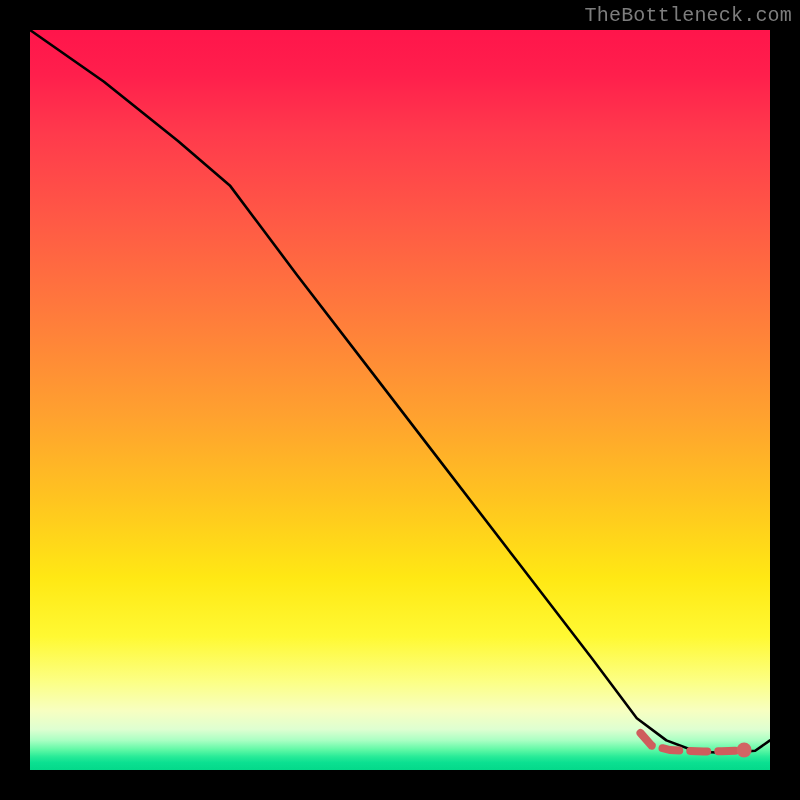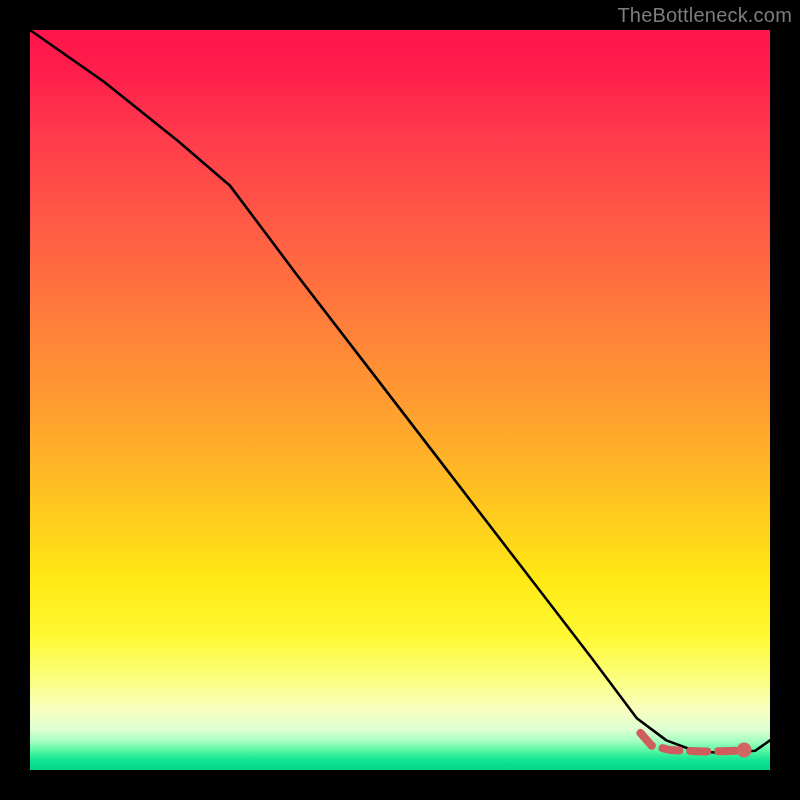--- a/index.html
+++ b/index.html
@@ -9,20 +9,21 @@
     height: 800px;
     background: #000000;
     overflow: hidden;
     font-family: Arial, Helvetica, sans-serif;
   }
   .stage {
     position: relative;
     width: 800px;
     height: 800px;
     background: #000000;
+    font-family: Liberation Mono, monospace;
   }
   .plot-area {
     position: absolute;
     left: 30px;
     top: 30px;
     width: 740px;
     height: 740px;
   }
   .gradient-bg {
     position: absolute;

